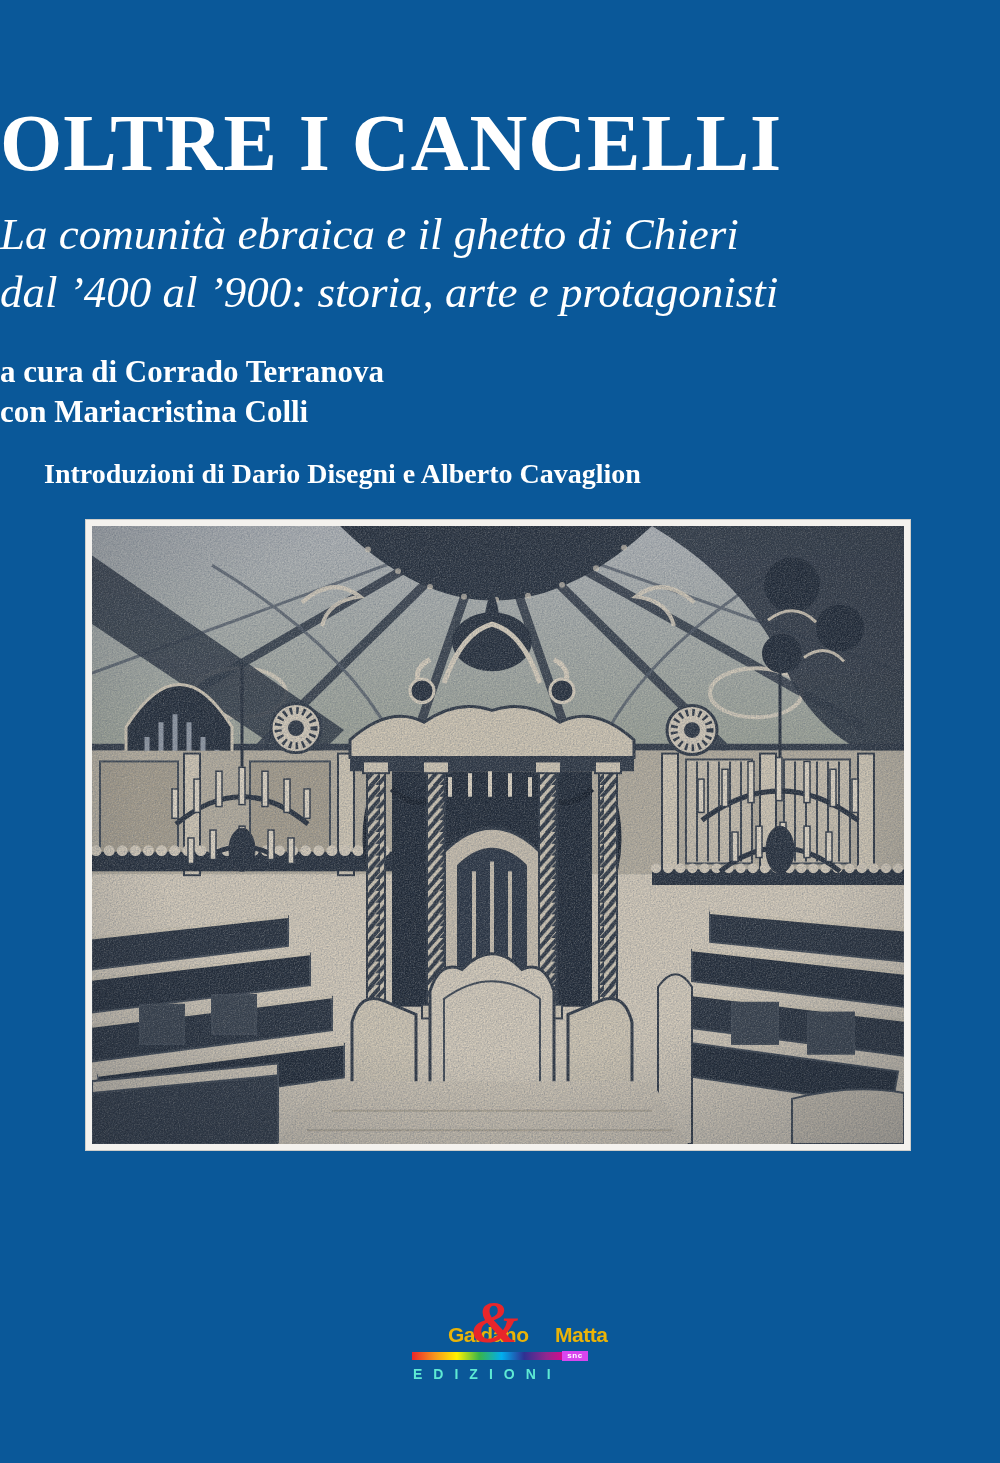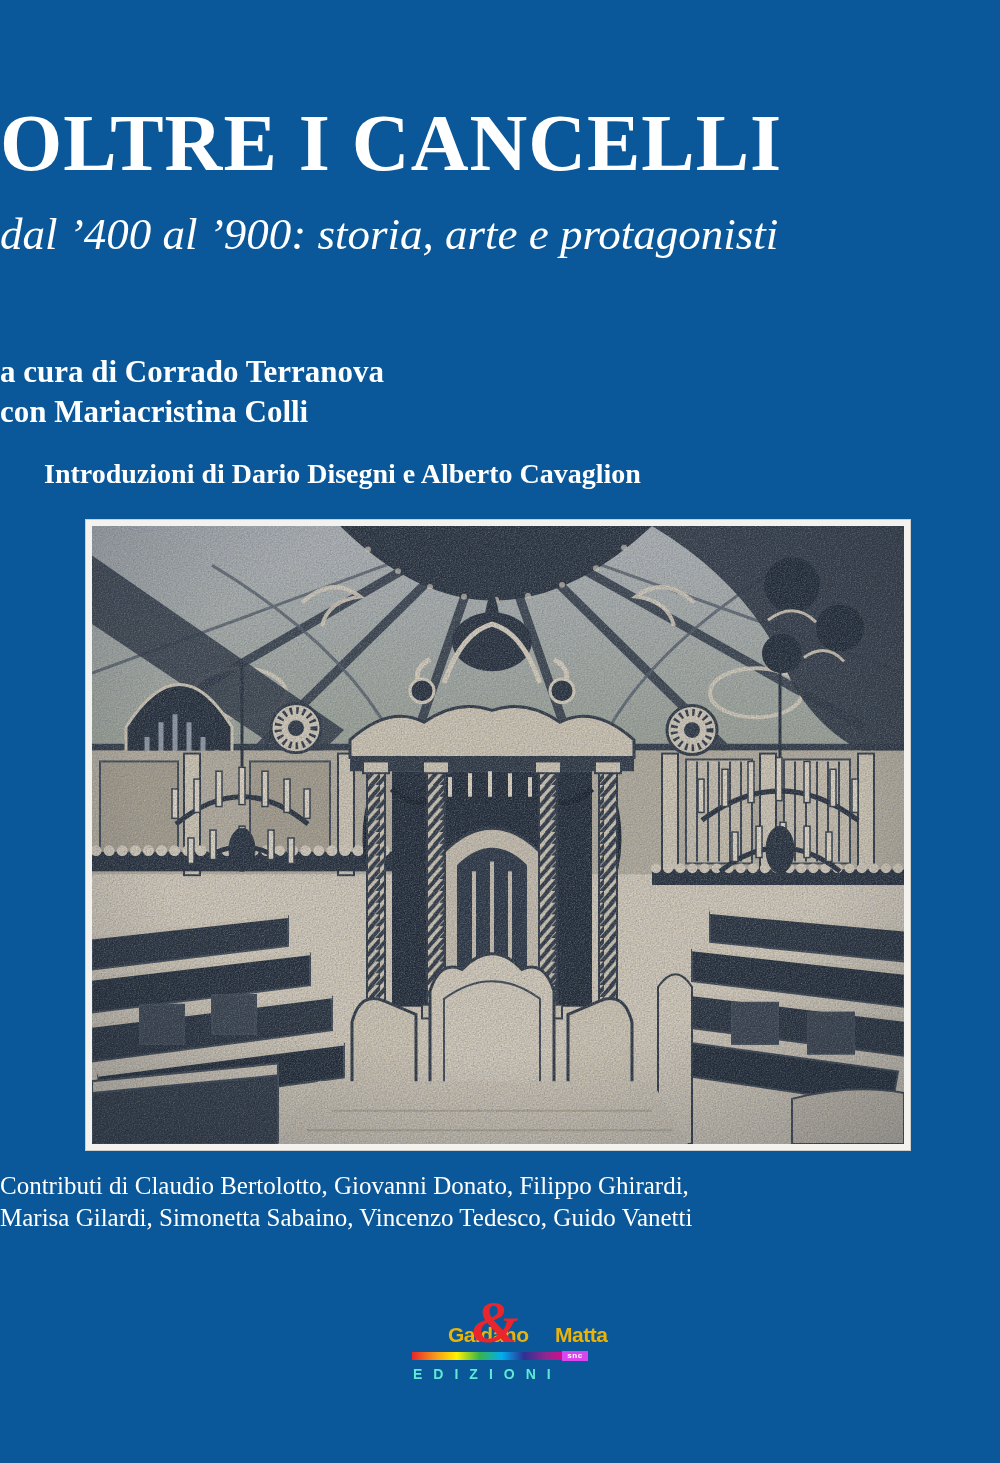--- a/index.html
+++ b/index.html
@@ -64,20 +64,21 @@
   }
 </style>
 </head>
 <body>
 
 <div class="page" style="background: rgb(10, 88, 153);">
 
   <div class="abs center-text book-title">OLTRE I CANCELLI</div>
 
   <div class="abs center-text book-subtitle">
+    <div>La comunità ebraica e il ghetto di Chieri</div>
     <div>dal ’400 al ’900: storia, arte e protagonisti</div>
   </div>
 
   <div class="abs center-text editors">
     <div>a cura di Corrado Terranova</div>
     <div>con Mariacristina Colli</div>
   </div>
 
   <div class="abs center-text intro">Introduzioni di Dario Disegni e Alberto Cavaglion</div>
 
@@ -321,24 +322,20 @@
 
       <path d="M186,630 L226,566 L560,566 L596,630 Z" fill="#cfc5b4"></path>
       <path d="M240,596 L560,596 M215,616 L580,616" stroke="#b3a996" stroke-width="2"></path>
 
       <rect width="812" height="630" filter="url(#grainDark)" opacity="0.6"></rect>
       <rect width="812" height="630" filter="url(#grainLight)" opacity="0.5"></rect>
       <rect width="812" height="630" fill="url(#vig)"></rect>
     </svg>
   </div>
 
-  <div class="abs center-text contributors">
-    <div>Contributi di Claudio Bertolotto, Giovanni Donato, Filippo Ghirardi,</div>
-    <div>Marisa Gilardi, Simonetta Sabaino, Vincenzo Tedesco, Guido Vanetti</div>
-  </div>
 
   <div class="abs logo">
     <span class="name g1">Gaidano</span>
     <span class="amp" style="color: rgb(232, 38, 43);">&amp;</span>
     <span class="name g2">Matta</span>
     <span class="bar" style="background: linear-gradient(to right, rgb(232, 38, 43), rgb(247, 148, 29), rgb(255, 242, 0), rgb(57, 181, 74), rgb(0, 174, 239), rgb(46, 49, 146), rgb(146, 39, 143), rgb(236, 0, 140));"></span>
     <span class="snc" style="background: #d946ef;">snc</span>
     <span class="edizioni">EDIZIONI</span>
   </div>
 

